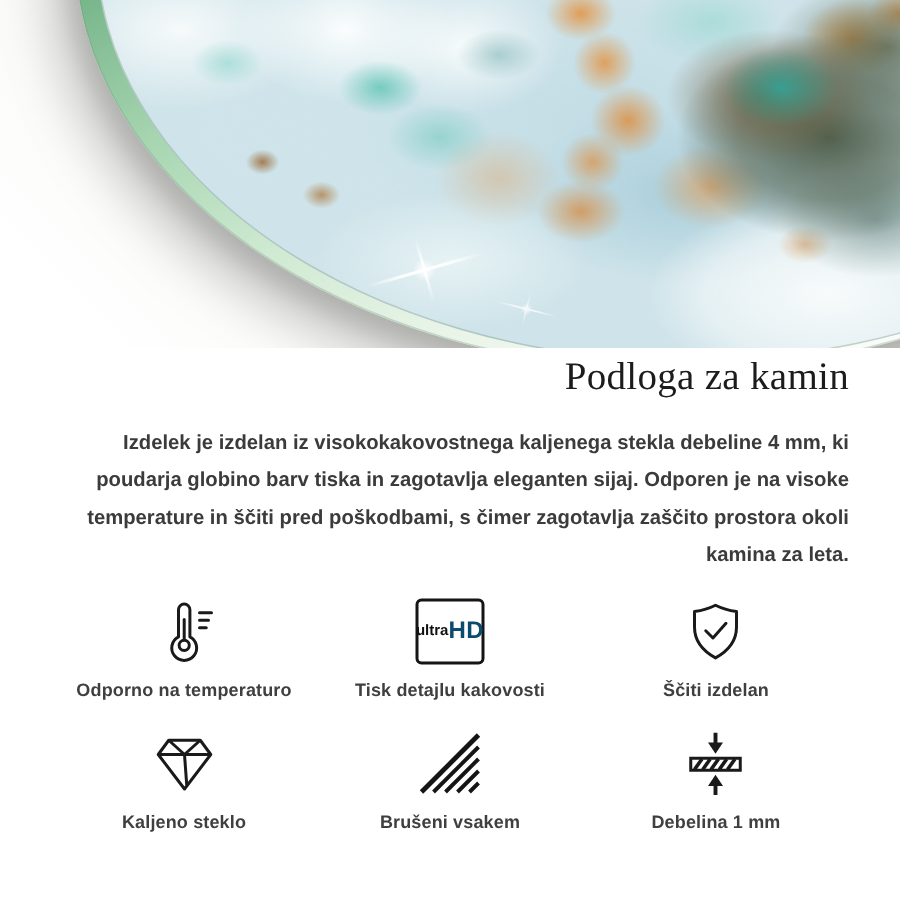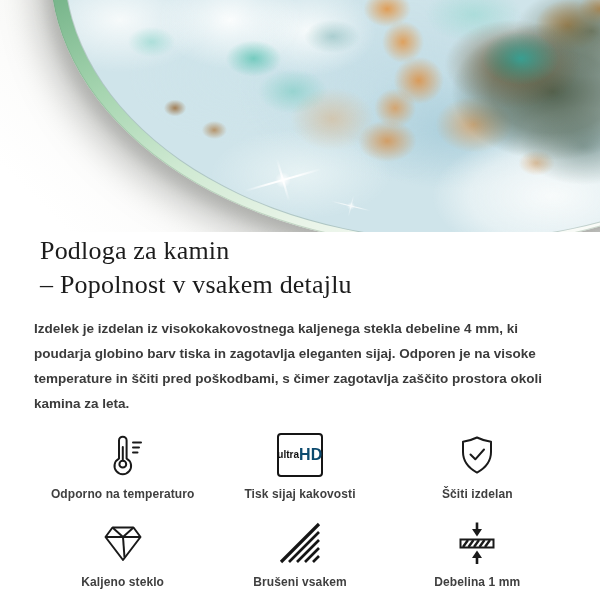--- a/index.html
+++ b/index.html
@@ -1,18 +1,18 @@
 <!DOCTYPE html>
 <html><head>
 <meta charset="utf-8">
 <style>
   * { margin:0; padding:0; box-sizing:border-box; }
   html,body { width:600px; height:600px; }
   body { font-family:"Liberation Sans", sans-serif; background:#ffffff; overflow:hidden; }
-  .page { width:600px; height:600px; background:#ffffff; position:relative; overflow:hidden; }
+  .page { width:600px; height:600px; background:#ffffff; position:relative; overflow:hidden;text-align:right; }
 
   
   .hero {
     position:relative; width:600px; height:232px; overflow:hidden;
     background: linear-gradient(225deg, #e2e2e0 8%, #ededeb 32%, #f8f8f6 62%, #ffffff 92%);
   }
   .glass-edge {
     position:absolute; left:50px; top:-313px; width:800px; height:560px;
     border-radius:50%;
     background: linear-gradient(155deg,
@@ -112,21 +112,20 @@
     <div class="sparkle small">
       <i class="glow"></i>
         <i class="ray-h"></i>
         <i class="ray-v"></i>
     </div>
   </div>
 
   <div class="content">
     <h1 class="title">
       <span>Podloga za kamin</span><br>
-      <span>– Popolnost v vsakem detajlu</span>
     </h1>
     <p class="desc">Izdelek je izdelan iz visokokakovostnega kaljenega stekla debeline 4 mm, ki poudarja globino barv tiska in zagotavlja eleganten sijaj. Odporen je na visoke temperature in ščiti pred poškodbami, s čimer zagotavlja zaščito prostora okoli kamina za leta.</p>
 
     <div class="features">
 
       <div class="feature">
         <div class="icon-box">
           <svg width="44" height="44" viewBox="0 0 44 44" fill="none" stroke="#1a1a1a" stroke-width="2" stroke-linecap="round" stroke-linejoin="round">
             <path d="M18 25.6 V7.5 a3.8 3.8 0 0 1 7.6 0 V25.6 a8.3 8.3 0 1 1 -7.6 0 Z"></path>
             <line x1="21.8" y1="14" x2="21.8" y2="26.5"></line>
@@ -137,21 +136,21 @@
         <div class="flabel">Odporno na temperaturo</div>
       </div>
 
       <div class="feature">
         <div class="icon-box">
           <div class="uhd-box">
             <span class="uhd-top">ultra</span>
             <span class="uhd-bottom">HD</span>
           </div>
         </div>
-        <div class="flabel">Tisk sijaj kakovosti</div>
+        <div class="flabel">Tisk detajlu kakovosti</div>
       </div>
 
       <div class="feature">
         <div class="icon-box">
           <svg width="44" height="44" viewBox="0 0 44 44" fill="none" stroke="#1a1a1a" stroke-width="2" stroke-linecap="round" stroke-linejoin="round">
             <path d="M22 4.5 C26 6.5 31 8 36 8.7 V19 c0 9.5 -6 16.2 -14 20.6 C14 35.2 8 28.5 8 19 V8.7 C13 8 18 6.5 22 4.5 Z"></path>
             <path d="M15.5 21.5 l4.8 4.8 l8.7 -9.8"></path>
           </svg>
         </div>
         <div class="flabel">Ščiti izdelan</div>

